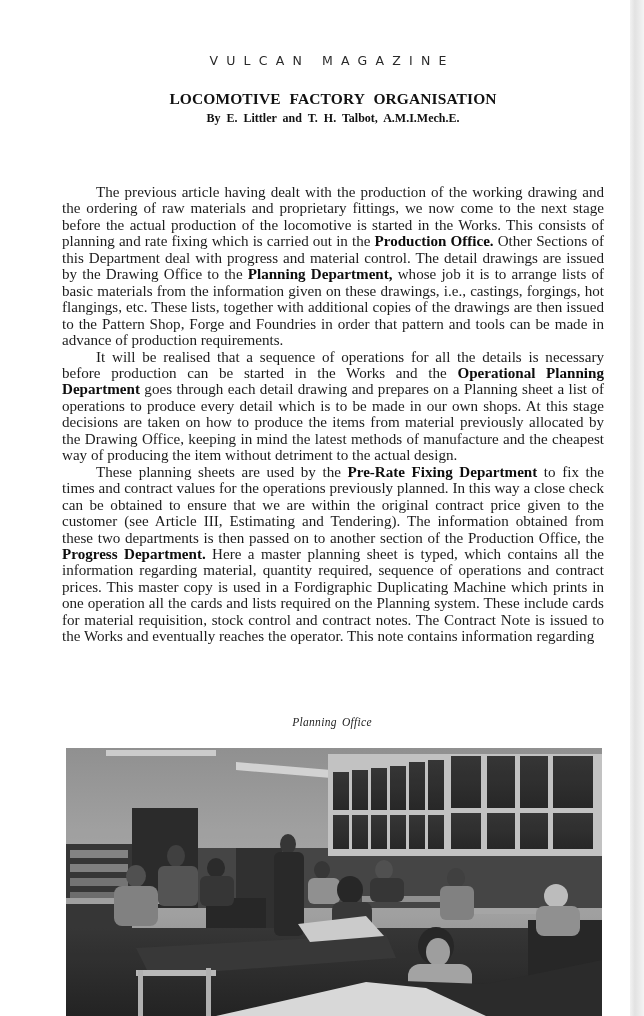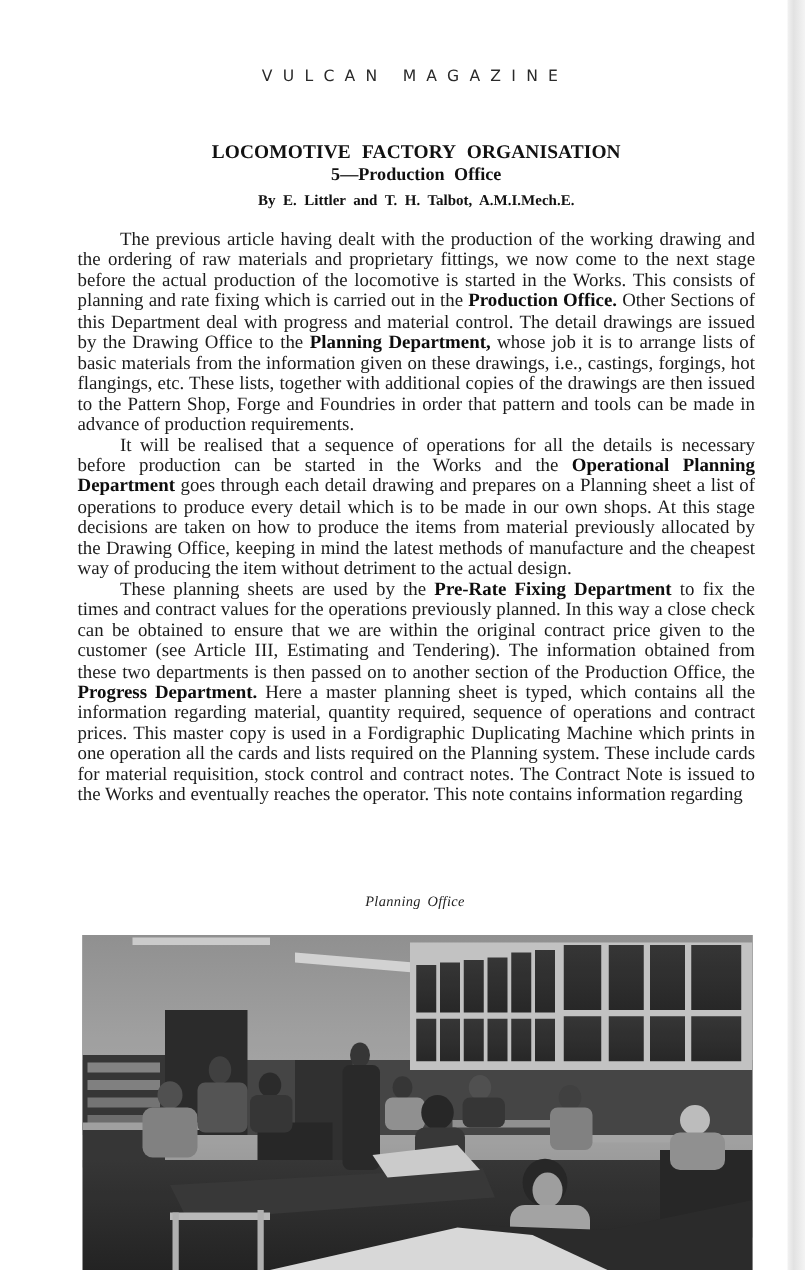--- a/index.html
+++ b/index.html
@@ -41,21 +41,20 @@
       width: 542px;
       text-align: center;
       font-weight: bold;
       color: #111;
     }
     .title-main {
       font-size: 15.5px;
       line-height: 19px;
       word-spacing: 5px;
       letter-spacing: 0.1px;
-      margin-top: 23px;
     }
     .title-sub {
       font-size: 14.5px;
       line-height: 19px;
       word-spacing: 4px;
     }
     .title-byline {
       font-size: 12px;
       line-height: 20px;
       word-spacing: 3px;
@@ -105,21 +104,20 @@
   </style>
 </head>
 <body>
 
 <div class="page-edge"></div>
 
 <div class="running-head">VULCAN MAGAZINE</div>
 
 <div class="title-block">
   <div class="title-main">LOCOMOTIVE FACTORY ORGANISATION</div>
-  <div class="title-sub">5—Production Office</div>
   <div class="title-byline">By E. Littler and T. H. Talbot, A.M.I.Mech.E.</div>
 </div>
 
 <div class="body-text">
   <p><span>The previous article having dealt with the production of the working drawing and the ordering of raw materials and proprietary fittings, we now come to the next stage before the actual production of the locomotive is started in the Works.  This consists of planning and rate fixing which is carried out in the </span><b>Production Office.</b><span>  Other Sections of this Department deal with progress and material control.  The detail drawings are issued by the Drawing Office to the </span><b>Planning Department,</b><span> whose job it is to arrange lists of basic materials from the information given on these drawings, i.e., castings, forgings, hot flangings, etc.  These lists, together with additional copies of the drawings are then issued to the Pattern Shop, Forge and Foundries in order that pattern and tools can be made in advance of production requirements.</span></p>
   <p><span>It will be realised that a sequence of operations for all the details is necessary before production can be started in the Works and the </span><b>Operational Planning Department</b><span> goes through each detail drawing and prepares on a Planning sheet a list of operations to produce every detail which is to be made in our own shops.  At this stage decisions are taken on how to produce the items from material previously allocated by the Drawing Office, keeping in mind the latest methods of manufacture and the cheapest way of producing the item without detriment to the actual design.</span></p>
   <p><span>These planning sheets are used by the </span><b>Pre-Rate Fixing Department</b><span> to fix the times and contract values for the operations previously planned.  In this way a close check can be obtained to ensure that we are within the original contract price given to the customer (see Article III, Estimating and Tendering).  The information obtained from these two departments is then passed on to another section of the Production Office, the </span><b>Progress Department.</b><span>  Here a master planning sheet is typed, which contains all the information regarding material, quantity required, sequence of operations and contract prices.  This master copy is used in a Fordigraphic Duplicating Machine which prints in one operation all the cards and lists required on the Planning system.  These include cards for material requisition, stock control and contract notes.  The Contract Note is issued to the Works and eventually reaches the operator.  This note contains information regarding</span></p>
 </div>
 
 <div class="caption">Planning Office</div>

